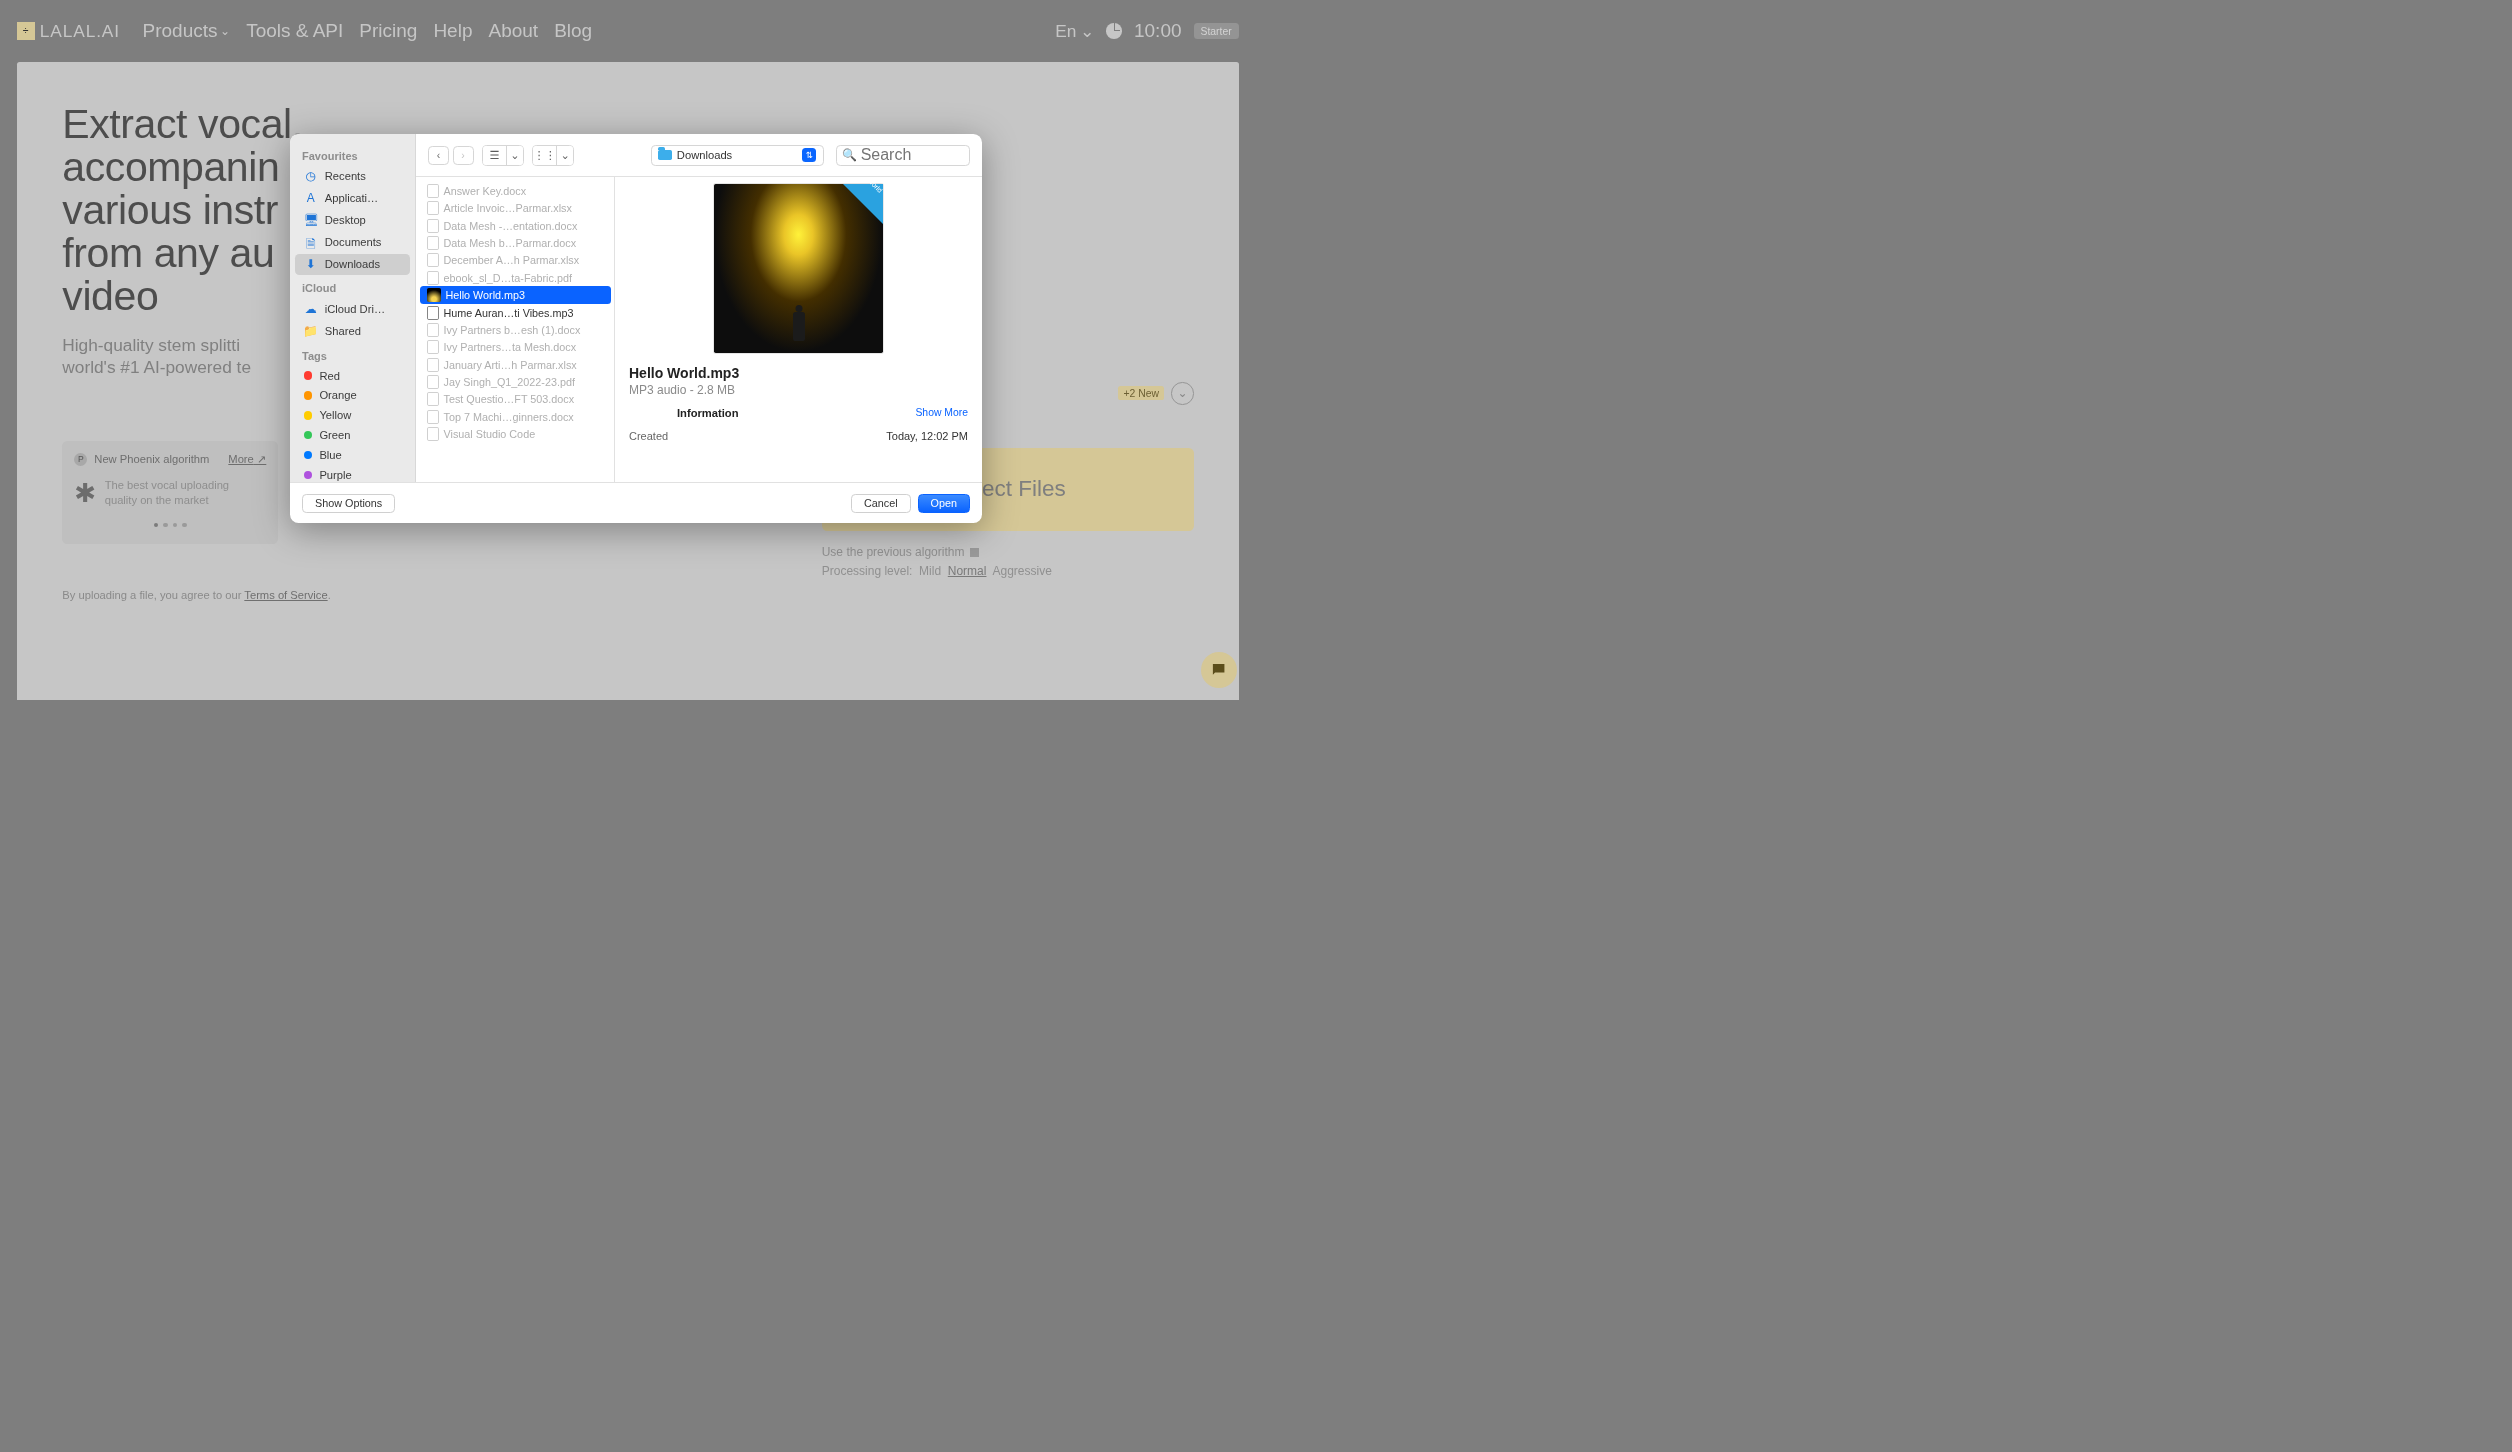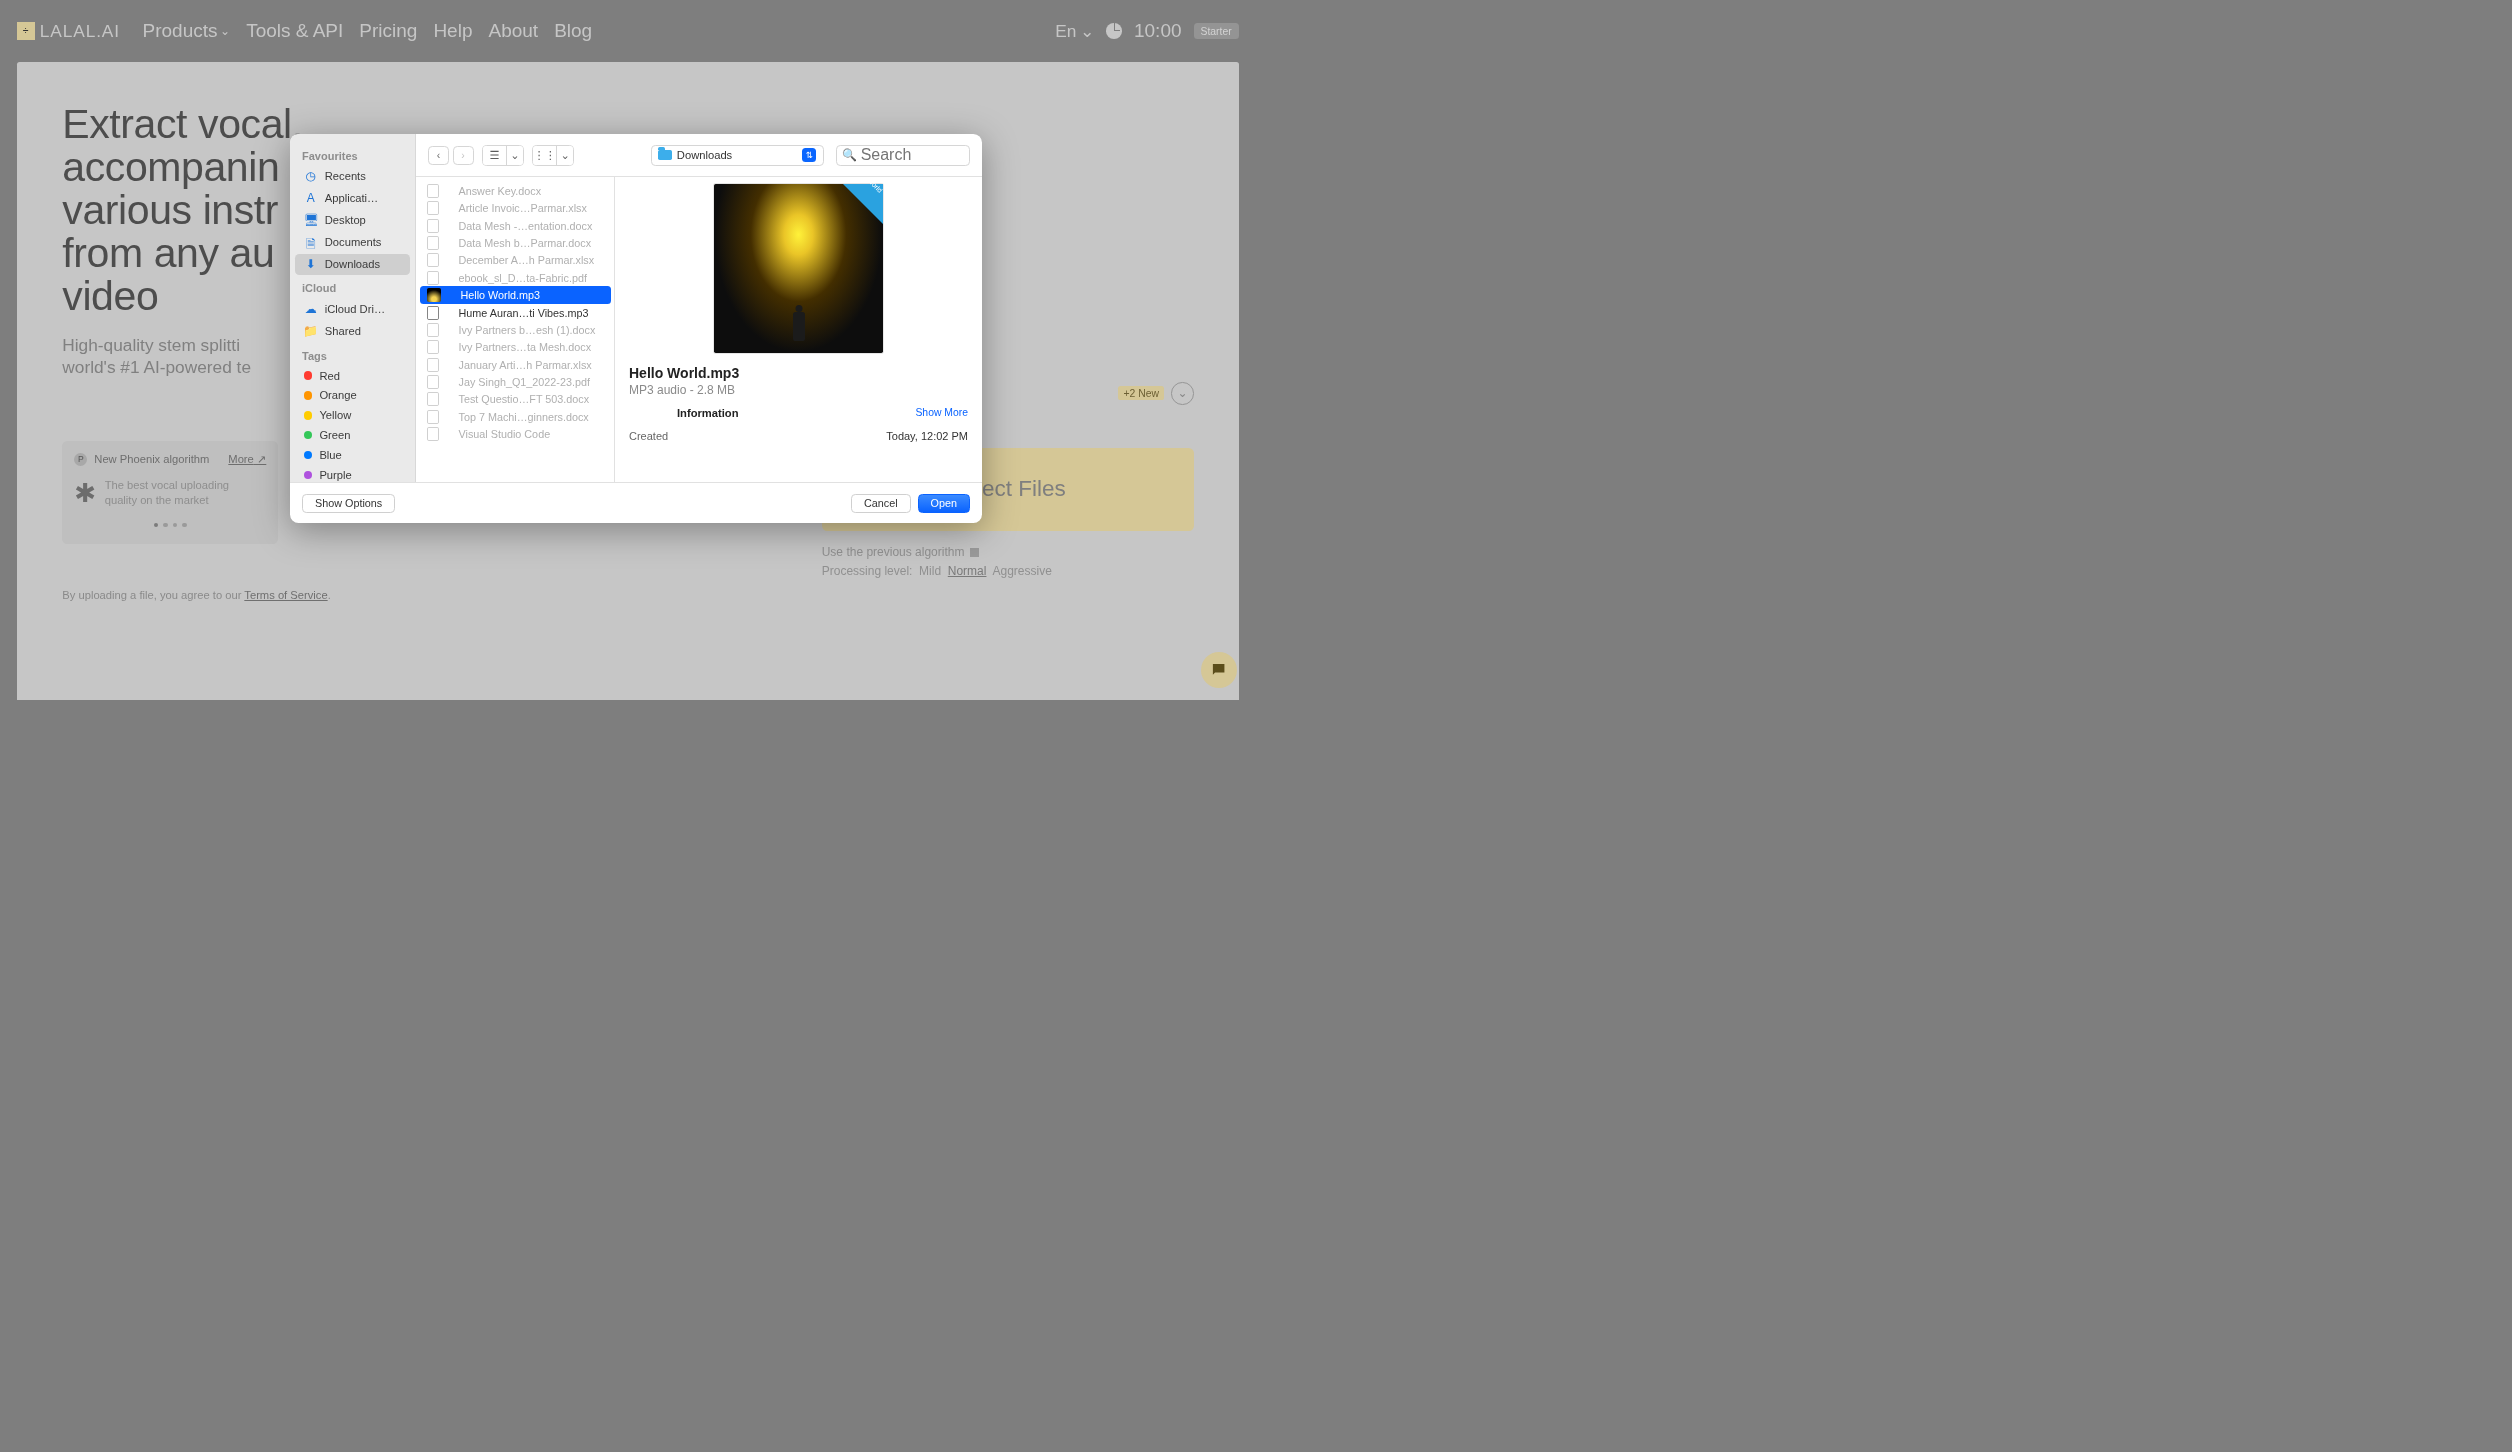--- a/index.html
+++ b/index.html
@@ -67,21 +67,21 @@
     .tb-loc { flex-shrink:0; margin-left:69px; display:flex; align-items:center; gap:5.2px; border:0.9px solid #d6d6d6; border-radius:4.3px; height:21px; padding:0 7px 0 5.2px; background:#fff;}
     .tb-loc .folder-ico{width:14px;height:10.4px;background:#3caeeb;border-radius:1.7px;position:relative;}
     .tb-loc .folder-ico::before{content:"";position:absolute;top:-2.6px;left:0;width:7px;height:2.6px;background:#3caeeb;border-radius:1.7px 1.7px 0 0;}
     .tb-loc span{font-size:11.2px;color:#333;}
     .tb-loc .updown{margin-left:auto;width:14px;height:14px;background:#0a66ff;border-radius:3.5px;display:grid;place-items:center;color:#fff;font-size:8.6px;line-height:7px;}
     .tb-search { margin-left:auto; width:134px; height:21px; border:0.9px solid #d6d6d6; border-radius:4.3px; display:flex; align-items:center; gap:3.5px; padding:0 5.2px;}
     .tb-search input{border:none;outline:none;font-size:16px;color:#555;width:100%;background:transparent;}
     .fb-cols { flex:1; display:flex; min-height:0;}
     .file-col { width:199px; border-right:0.9px solid #e1e1e1; padding:5.2px 3.5px 0; overflow-y:auto; position:relative;}
     .file-col::-webkit-scrollbar{width:8.6px;} .file-col::-webkit-scrollbar-thumb{background:#cfcfcf;border-radius:4.3px;}
-    .f-item { display:flex; align-items:center; gap:20px; padding:1.7px 7px; font-size:10.8px; color:#b0b0b0; border-radius:3.5px; white-space:nowrap; overflow:hidden; text-overflow:ellipsis;}
+    .f-item { display:flex; align-items:center; gap:5px; padding:1.7px 7px; font-size:10.8px; color:#b0b0b0; border-radius:3.5px; white-space:nowrap; overflow:hidden; text-overflow:ellipsis;}
     .f-item.active { background:#0a63ff; color:#fff;}
     .f-item.near-active { color:#333;}
     .f-ico{width:12px;height:14px;border:0.9px solid currentColor;border-radius:1.7px;position:relative;opacity:.6;flex-shrink:0;}
     .f-item .thumb{width:14px;height:14px;background:radial-gradient(circle at 50% 80%, #f4d455 18%, #000 70%);border-radius:1.7px;flex-shrink:0;}
     .preview-col { flex:1; padding:7px 14px 0; display:flex; flex-direction:column; overflow-y:scroll;}
     .preview-col::-webkit-scrollbar{width:8.6px;} .preview-col::-webkit-scrollbar-thumb{background:#cfcfcf;border-radius:4.3px;}
     .pv-img { align-self:center; width:169px; height:169px; position:relative; background:radial-gradient(ellipse at 50% 30%, #fff23a 0%, #eac527 12%, #432e00 40%, #0d0d0d 70%);
       border-radius:1.7px; box-shadow:0 0 0 0.9px rgba(0,0,0,.1);}
     .pv-img .man{position:absolute;left:50%;bottom:12px;transform:translateX(-50%);width:12px;height:29px;background:#1b1b1b;border-radius:2.6px;}
     .pv-img .man::before{content:"";position:absolute;top:-7px;left:50%;transform:translateX(-50%);width:7px;height:7px;border-radius:50%;background:#1b1b1b;}

